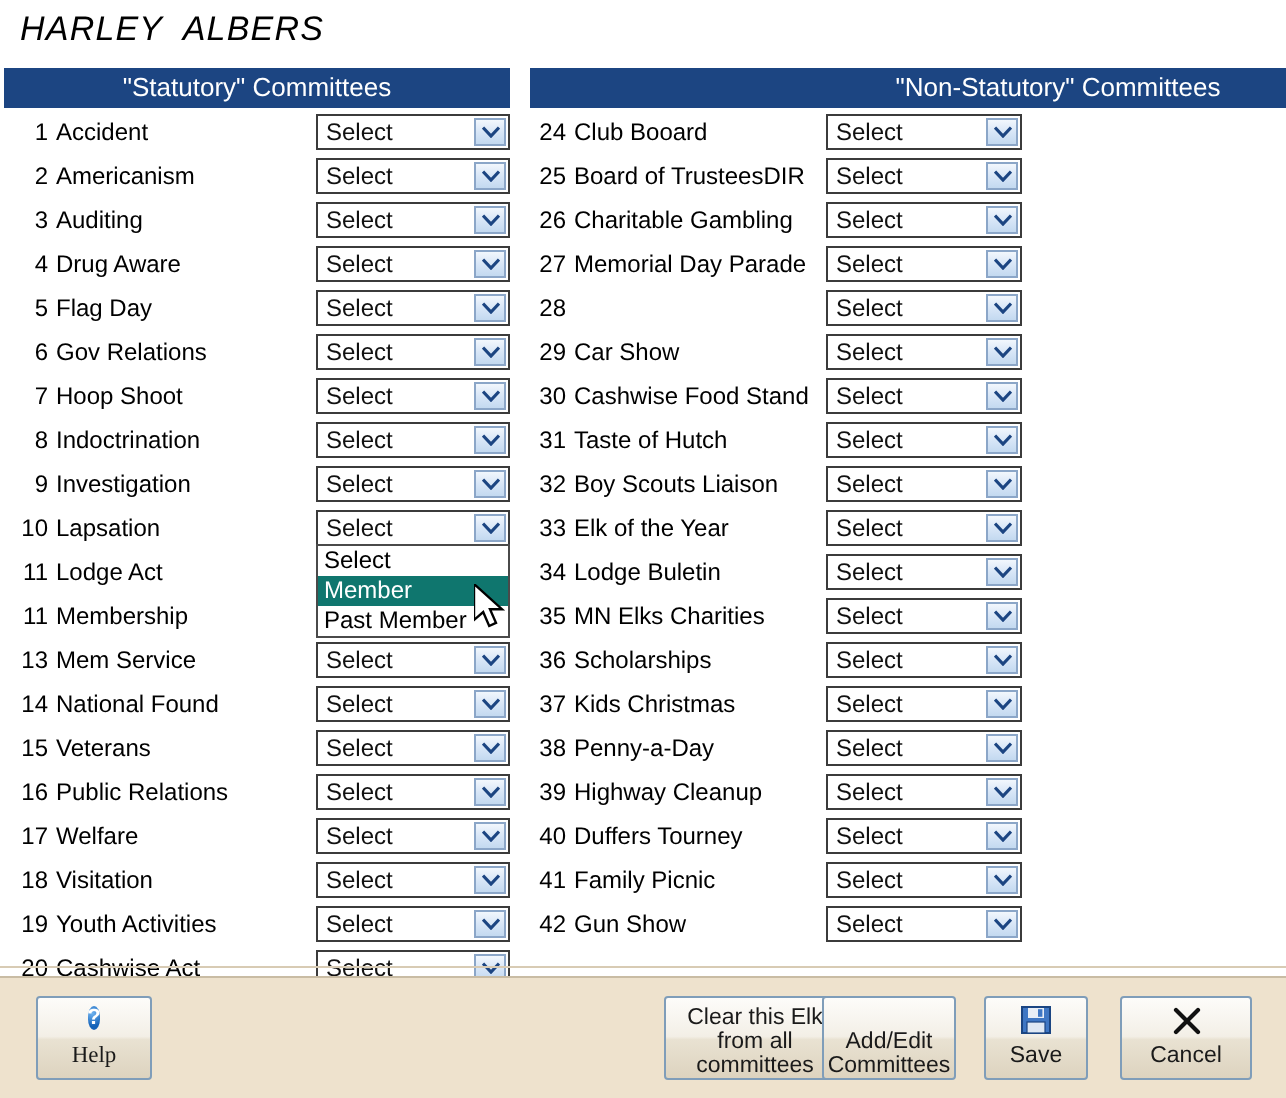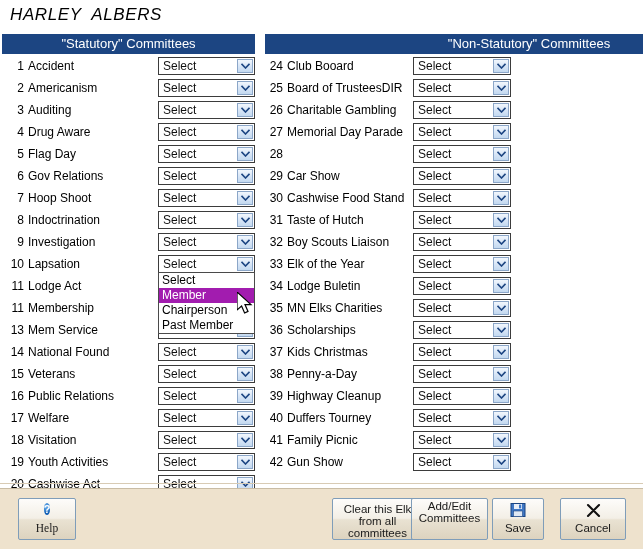--- a/index.html
+++ b/index.html
@@ -152,21 +152,21 @@
   .dd-item {
     height: 15px;
     line-height: 15px;
     padding-left: 3px;
     font-size: 12px;
     color: #000;
     white-space: nowrap;
     cursor: default;
   }
   .dd-item.sel-hl {
-    background: #a21caf;
+    background: #0f766e;
     color: #ffffff;
   }
 
   
   .cursor {
     position: absolute;
     left: 237px;
     top: 292px;
     z-index: 60;
     pointer-events: none;
@@ -210,21 +210,21 @@
   .btn .bicon {
     display: block;
     height: 18px;
     margin-top: 3px;
   }
   #btn-help   { left: 18px;  width: 58px;  height: 42px; }
   #btn-help .blabel { margin-top: 2px; font-family: Liberation Serif, serif; }
   #btn-delete { left: 259px; width: 69px;  height: 42px; }
   #btn-delete .blabel { margin-top: 2px; }
   #btn-clear  { left: 332px; width: 91px;  height: 42px; padding-top: 4px; }
-  #btn-addedit{ left: 411px; width: 77px;  height: 42px; padding-top: 1px; }
+  #btn-addedit{ left: 411px; width: 67px;  height: 42px; padding-top: 16px; }
   #btn-save   { left: 492px; width: 52px;  height: 42px; }
   #btn-save .blabel { margin-top: 2px; }
   #btn-cancel { left: 560px; width: 66px;  height: 42px; }
   #btn-cancel .blabel { margin-top: 2px; }
 
   .icon-help-circle {
     width: 15px; height: 15px; border-radius: 50%;
     background: radial-gradient(circle at 35% 30%, #6fb3f0, #1462b8 70%);
     margin: 1px auto 0 auto;
     color: #fff; font-size: 11px; font-weight: bold;
@@ -750,21 +750,20 @@
               <path d="M0.5 0.8 L4.5 5 L8.5 0.8" fill="none" stroke="#1c4582" stroke-width="1.6"></path>
             </svg>
           </span>
         </div>
       </div>
     </div>
 
   <div class="dropdown" id="dropdown">
       <div class="dd-item">Select</div>
       <div class="dd-item sel-hl">Member</div>
-      <div class="dd-item">Chairperson</div>
       <div class="dd-item">Past Member</div>
     </div>
 
   <div class="cursor">
     <svg width="18" height="25" viewBox="0 0 18 25">
       <polygon points="0,0 0,18 4.6,14 7.6,21 11,19.4 8,12.6 14,12.6" fill="#ffffff" stroke="#000000" stroke-width="1.2"></polygon>
     </svg>
   </div>
 
   <div class="toolbar">

